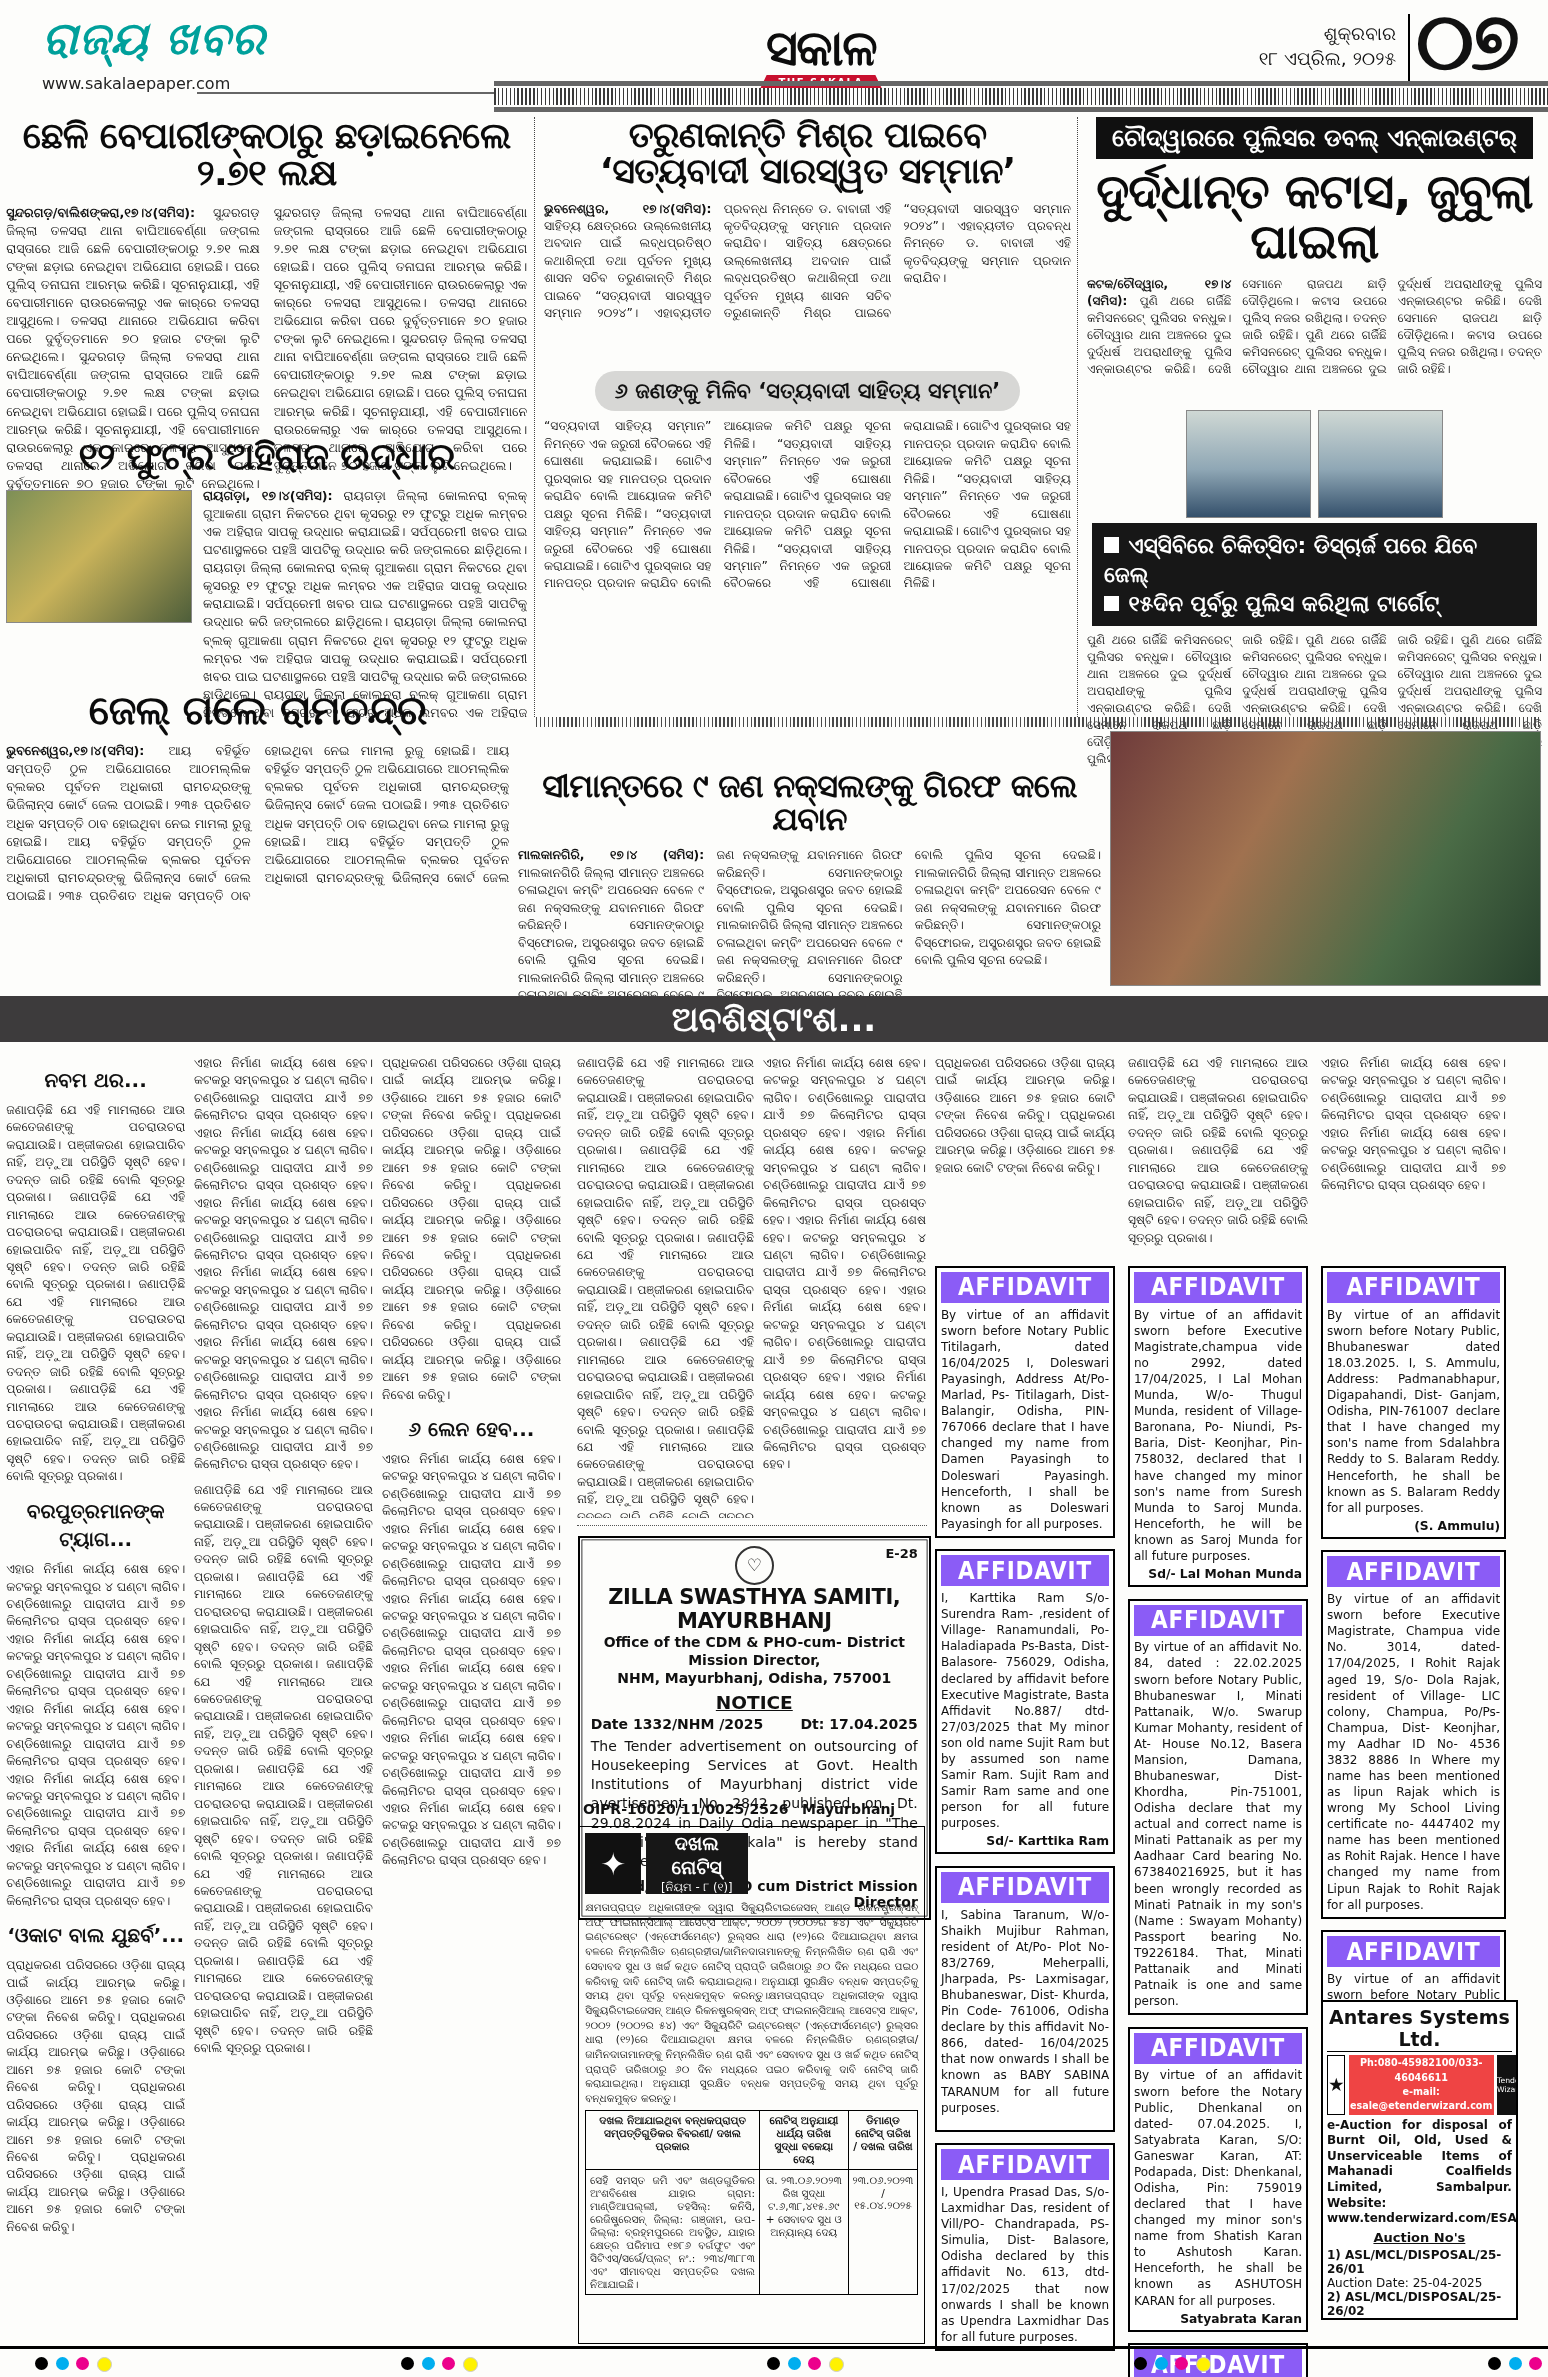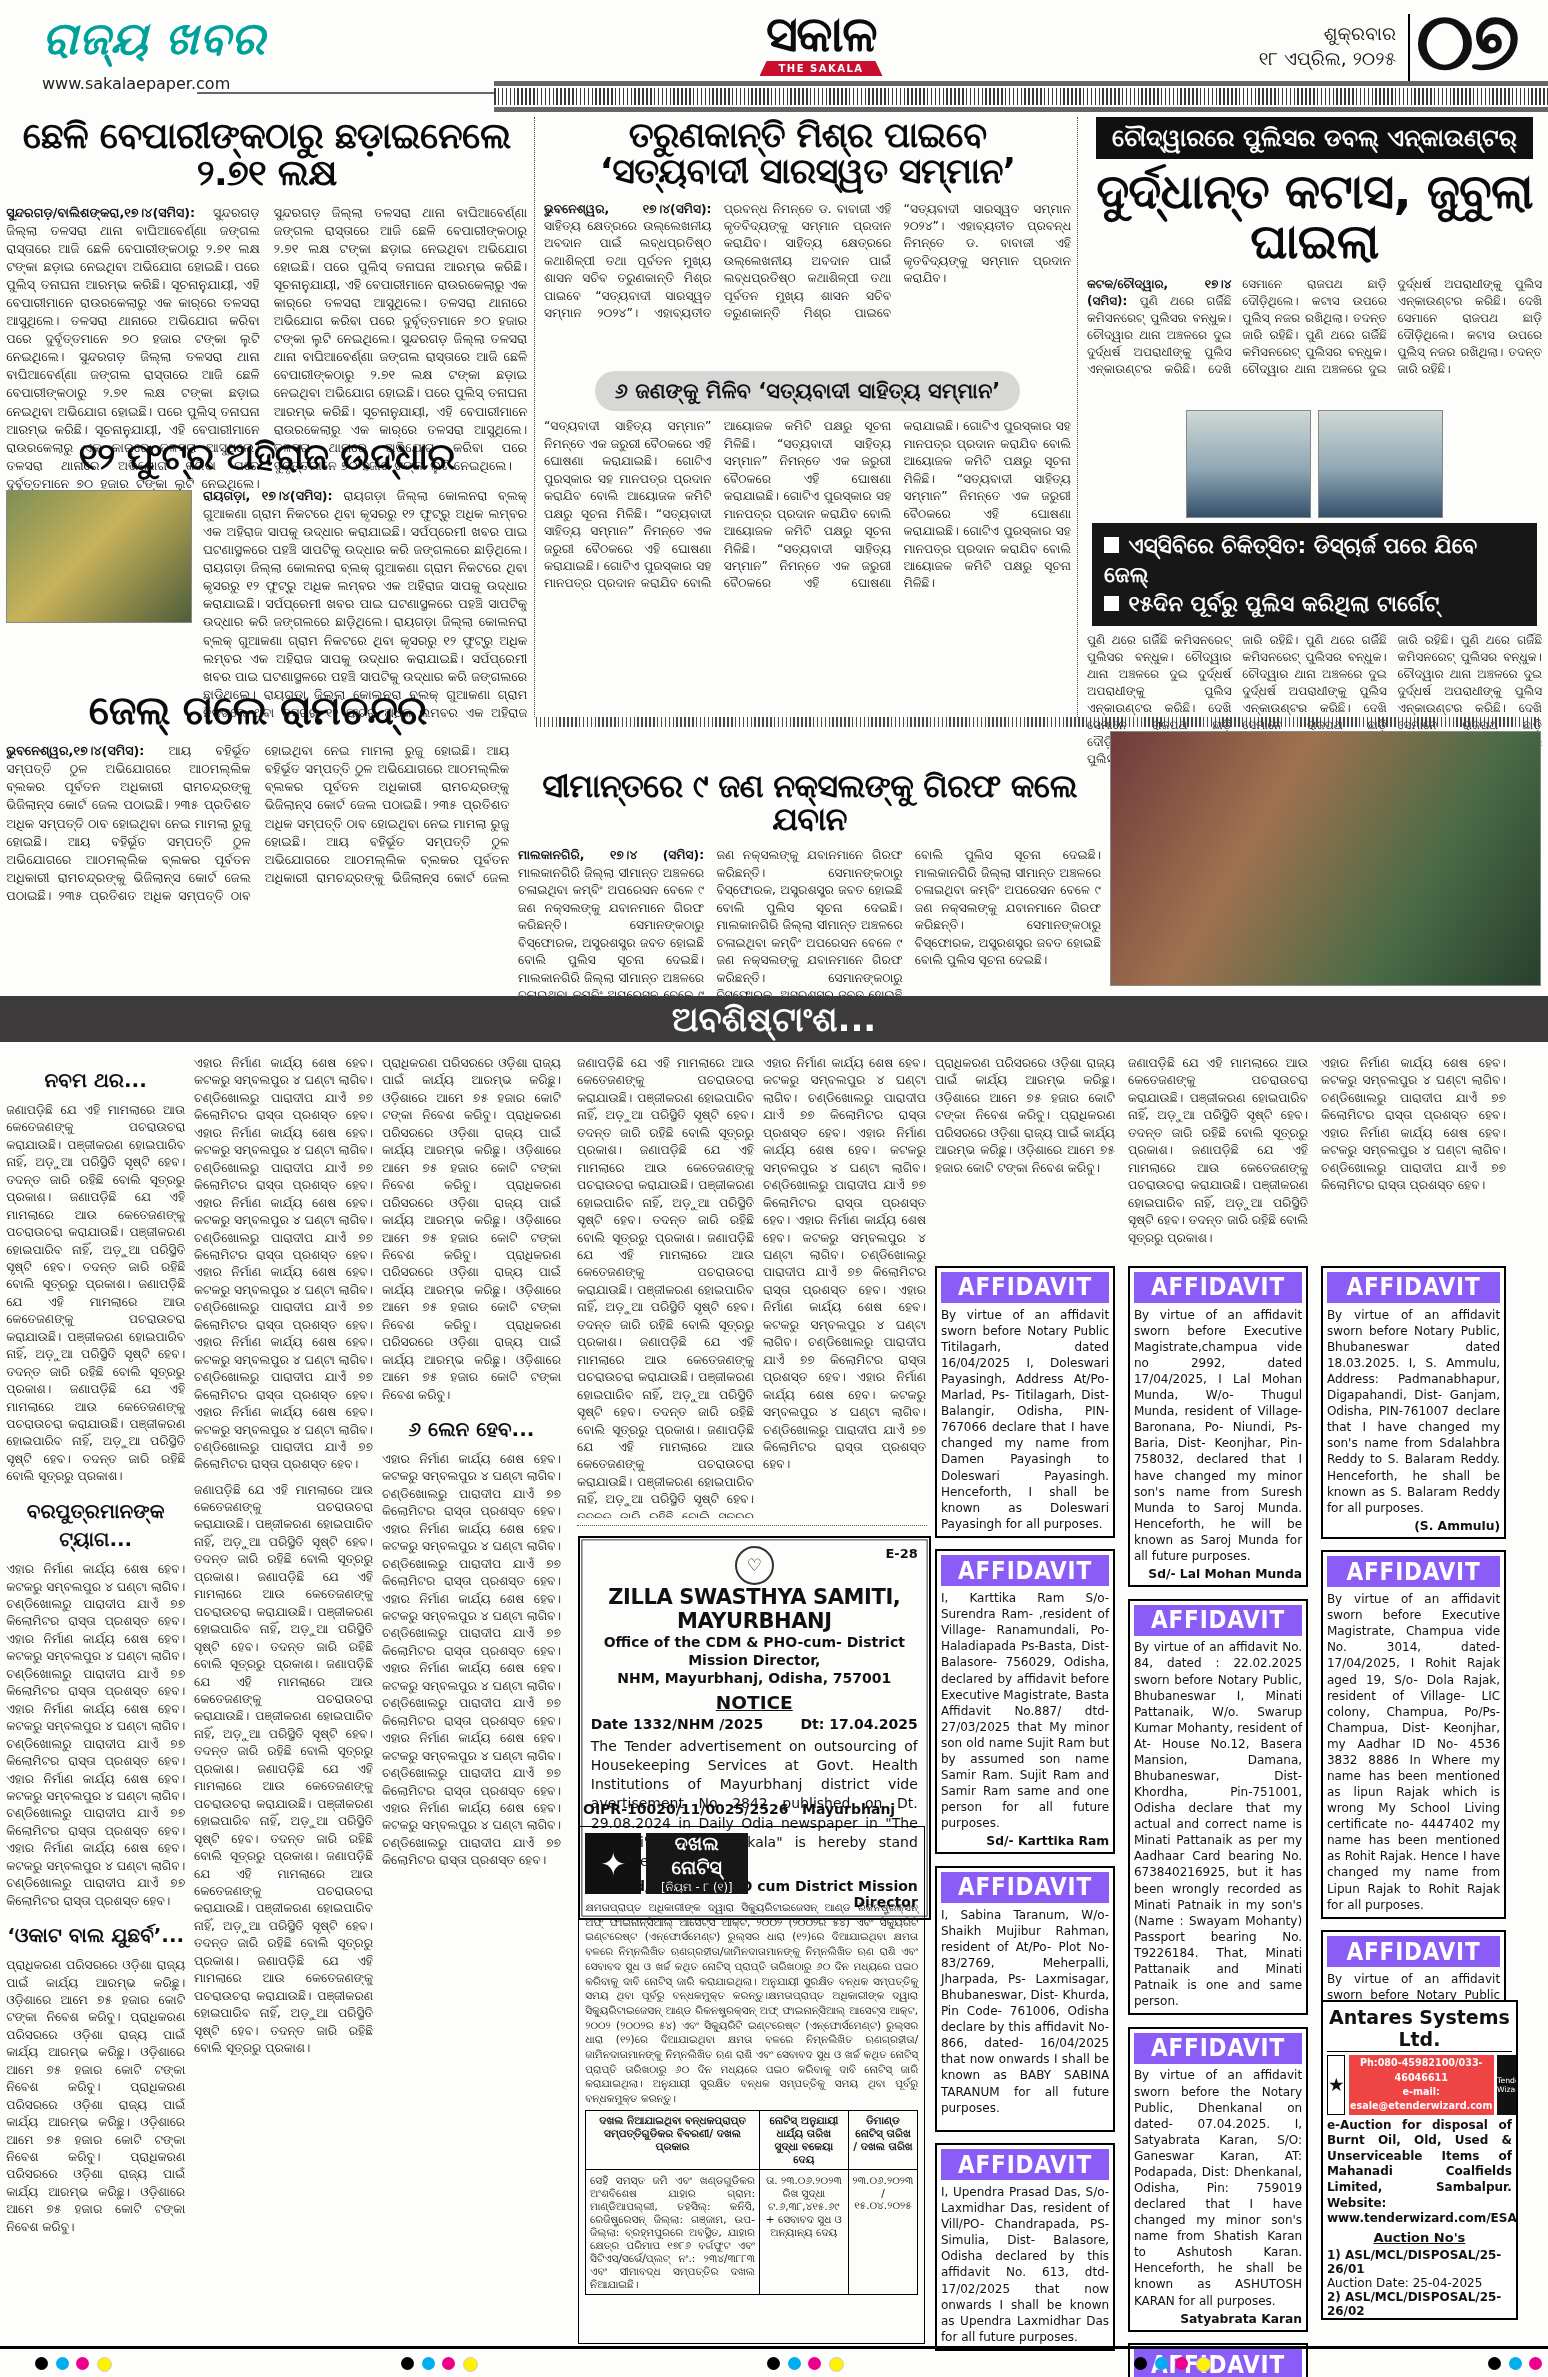--- a/index.html
+++ b/index.html
@@ -83,21 +83,21 @@
 </style>
 </head>
 <body>
 
 <div id="page">
 
   <div class="abs section-title" style="left:42px;top:12.3px;font-style:italic;">ରାଜ୍ୟ ଖବର</div>
   <div class="abs site" style="left:42px;top:74px;">www.sakalaepaper.com</div>
   <div class="abs rule" style="left:197px;top:92px;width:297px;height:2.3px;"></div>
 
-  <div class="abs" style="left:736px;top:10px;width:170px;text-align:center;">
+  <div class="abs" style="left:736px;top:24px;width:170px;text-align:center;">
     <div class="masthead">ସକାଳ</div>
     <div class="mast-ribbon" style="width:123px;margin:1.5px auto 0;">THE SAKALA</div>
   </div>
 
   <div class="abs date-block" style="left:1211px;top:21.6px;width:185px;">
     <div>ଶୁକ୍ରବାର</div>
     <div>୧୮ ଏପ୍ରିଲ, ୨୦୨୫</div>
   </div>
   <div class="abs" style="left:1408px;top:14px;width:1.5px;height:68px;background:#000;"></div>
   <div class="abs pageno" style="left:1416px;top:6.2px;">୦୭</div>

